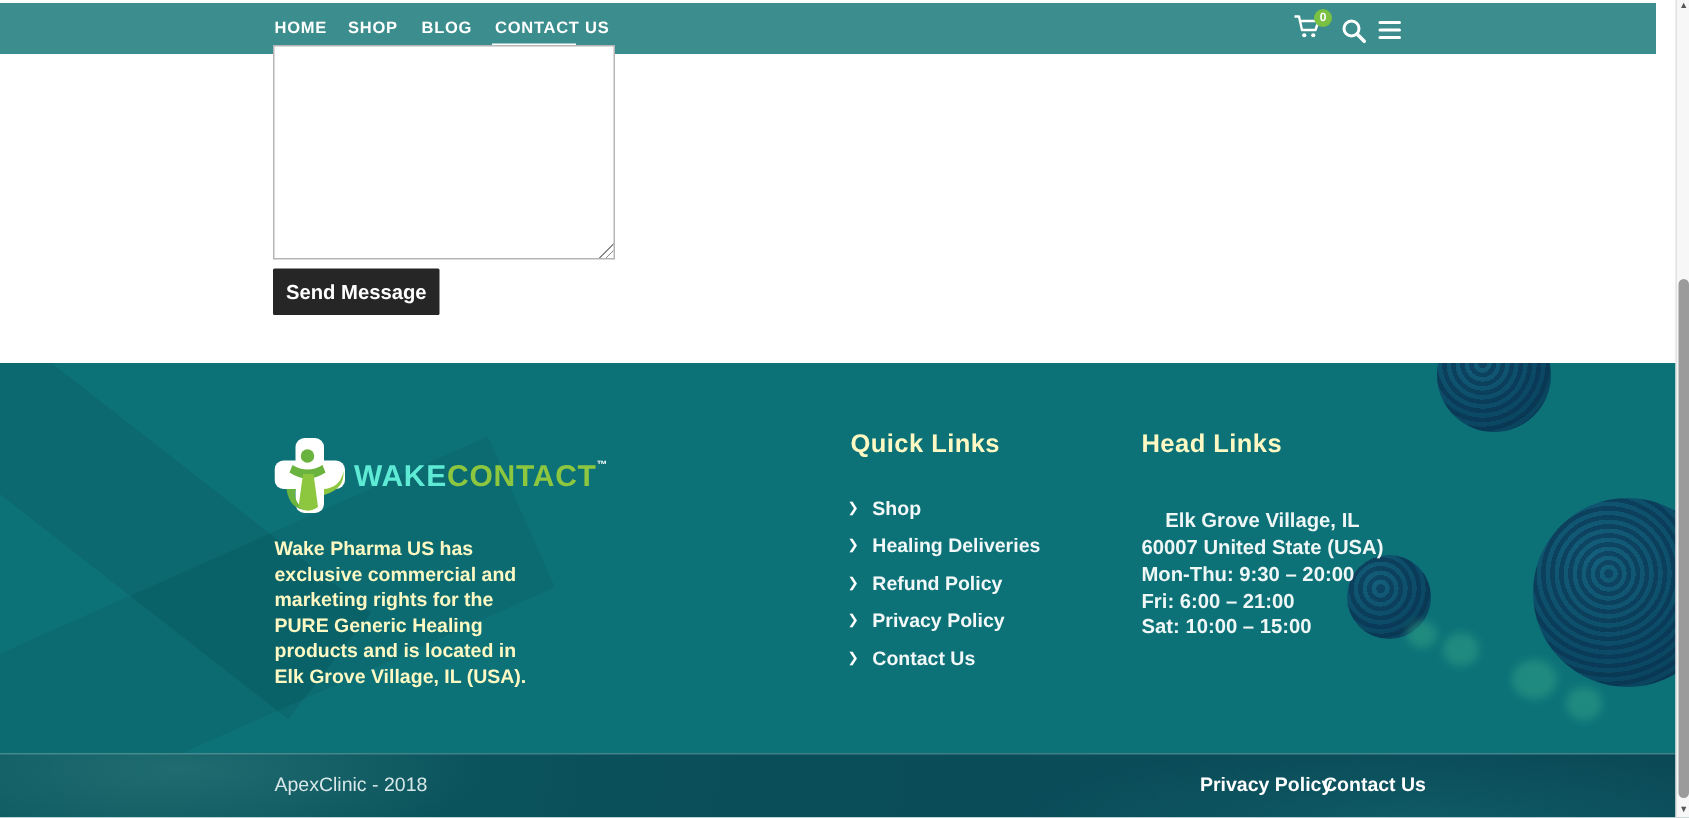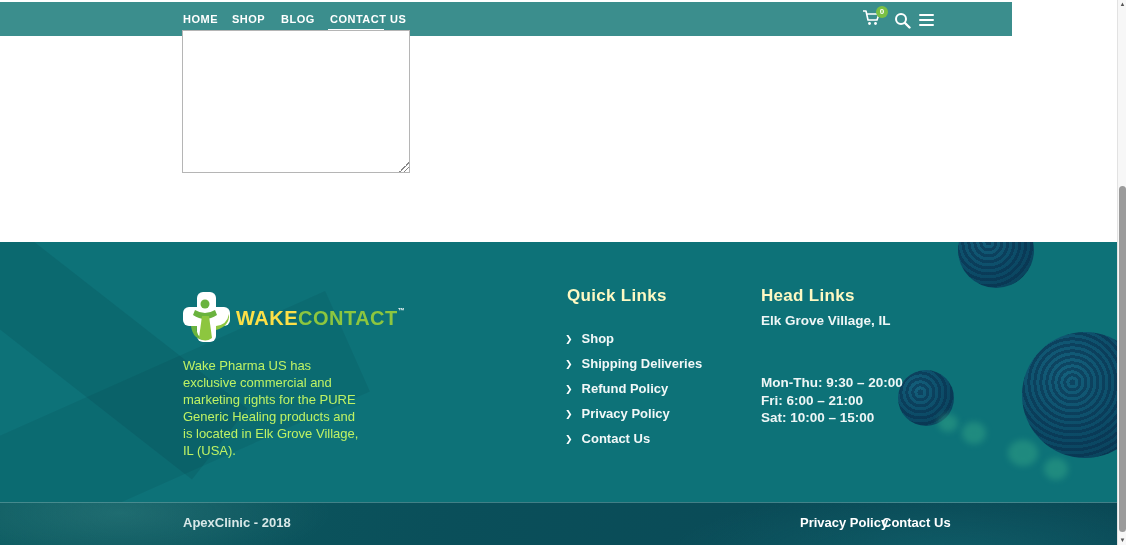--- a/index.html
+++ b/index.html
@@ -3,21 +3,21 @@
 <meta charset="utf-8">
 <style>
   * { margin:0; padding:0; box-sizing:border-box; }
   html,body { width:1126px; height:545px; overflow:hidden; }
   body {
     font-family:"Liberation Sans","DejaVu Sans",sans-serif;
     background:#ffffff; position:relative;
   }
   
   .navbar {
-    position:absolute; left:0; top:2px; width:1012px; height:34px;
+    position:absolute; left:0; top:2px; width:1104px; height:34px;
     background:#3b8e8d;
   }
   .nav-item {
     position:absolute; top:0; height:34px; line-height:34px;
     color:#ffffff; font-size:11px; font-weight:bold; letter-spacing:.5px;
     cursor:pointer; white-space:nowrap;
   }
   .nav-home    { left:183px; }
   .nav-shop    { left:232px; }
   .nav-blog    { left:281px; }
@@ -76,52 +76,52 @@
   }
   .dot-1 { left:938px;  top:172px; width:20px; height:18px; }
   .dot-2 { left:962px;  top:180px; width:24px; height:22px; }
   .dot-3 { left:1008px; top:198px; width:30px; height:26px; }
   .dot-4 { left:1044px; top:216px; width:24px; height:22px; }
   .footer-inner { position:absolute; left:0; top:0; width:1126px; height:260px; }
   
   .logo { position:absolute; left:183px; top:50px; width:180px; height:50px; }
   .logo-mark { position:absolute; left:0; top:0; width:48px; height:50px; }
   .logo-text { position:absolute; left:53px; top:15px; font-size:20px; font-weight:800; letter-spacing:.5px; white-space:nowrap; }
-  .logo-text .w { color:#fde047; }
+  .logo-text .w { color:#5eead4; }
   .logo-text .p { color:#8dc63f; }
   .logo-text sup { font-size:7px; color:#ffffff; vertical-align:top; }
   .about {
     position:absolute; left:183px; top:115px; width:178px;
-    color:#bef264; font-size:13px; line-height:17px; font-weight:400;
+    color:#fef9c3; font-size:13px; line-height:17px; font-weight:700;
   }
   .col-title {
     position:absolute; top:44px; color:#fef9c3; font-size:17px; font-weight:800; letter-spacing:.3px;
   }
   .ql-title { left:567px; }
   .ho-title { left:761px; }
   .ql-list { position:absolute; left:565px; top:84px; list-style:none; }
   .ql-list li {
     height:25px; color:#f2f8f8; font-size:13px; font-weight:600; cursor:pointer;
     display:flex; align-items:center;
   }
   .ql-chev { font-size:9px; margin-right:9px; color:#ffffff; font-weight:bold; }
   .ho-block { position:absolute; left:761px; color:#eef6f6; font-size:13.5px; font-weight:600; line-height:17.5px; }
-  .ho-address { top:70px;text-align:center; }
+  .ho-address { top:96px;text-align:center; }
   .ho-hours   { top:132px; }
   
   .bottom-bar {
     position:absolute; left:0; top:502px; width:1126px; height:43px;
     background:
       radial-gradient(ellipse 300px 80px at 120px 10px, rgba(90,170,165,.25), transparent 70%),
       radial-gradient(ellipse 400px 90px at 950px 50px, rgba(20,110,120,.5), transparent 70%),
       linear-gradient(100deg, #0c5a60 0%, #0a4f5a 40%, #0a4754 100%);
     border-top:1px solid rgba(170,220,220,.35);
   }
   .copyright {
-    position:absolute; left:183px; top:12px; color:#d8e8e8; font-size:13px; font-weight:700;
+    position:absolute; left:183px; top:12px; color:#d8e8e8; font-size:13px; font-weight:400;
   }
   .bb-link {
     position:absolute; top:12px; color:#ffffff; font-size:13px; font-weight:700; cursor:pointer;
   }
   .bb-privacy { left:800px; }
   .bb-contact { left:882px; }
   
   .scrollbar {
     position:absolute; right:0; top:0; width:9px; height:545px;
     background:#f7f7f7; border-left:1px solid #e2e2e2;
@@ -169,20 +169,21 @@
     <div></div>
       <div></div>
       <div></div>
   </div>
 </div>
 <div class="active-tab"></div>
 
 <div class="main">
   <textarea class="message-box" value="" style=""></textarea>
   <div class="resize-grip"></div>
+  <button class="send-btn">Send Message</button>
 </div>
 
 <div class="footer">
   <div class="chev1"></div>
   <div class="chev2"></div>
   <div class="sphere sphere-1"></div>
   <div class="sphere sphere-2"></div>
   <div class="sphere sphere-3"></div>
   <div class="glow-dot dot-1"></div>
   <div class="glow-dot dot-2"></div>
@@ -208,39 +209,40 @@
     <p class="about">Wake Pharma US has exclusive commercial and marketing rights for the PURE Generic Healing products and is located in Elk Grove Village, IL (USA).</p>
 
     <div class="col-title ql-title">Quick Links</div>
     <ul class="ql-list">
       <li>
         <span class="ql-chev">❯</span>
         <span>Shop</span>
       </li>
       <li>
         <span class="ql-chev">❯</span>
-        <span>Shipping Deliveries</span>
+        <span>Healing Deliveries</span>
       </li>
       <li>
         <span class="ql-chev">❯</span>
         <span>Refund Policy</span>
       </li>
       <li>
         <span class="ql-chev">❯</span>
         <span>Privacy Policy</span>
       </li>
       <li>
         <span class="ql-chev">❯</span>
         <span>Contact Us</span>
       </li>
     </ul>
 
     <div class="col-title ho-title">Head Links</div>
     <div class="ho-block ho-address">
       <div>Elk Grove Village, IL</div>
+      <div>60007 United State (USA)</div>
     </div>
     <div class="ho-block ho-hours">
       <div>Mon-Thu: 9:30 – 20:00</div>
       <div>Fri: 6:00 – 21:00</div>
       <div>Sat: 10:00 – 15:00</div>
     </div>
   </div>
 </div>
 
 <div class="bottom-bar">

